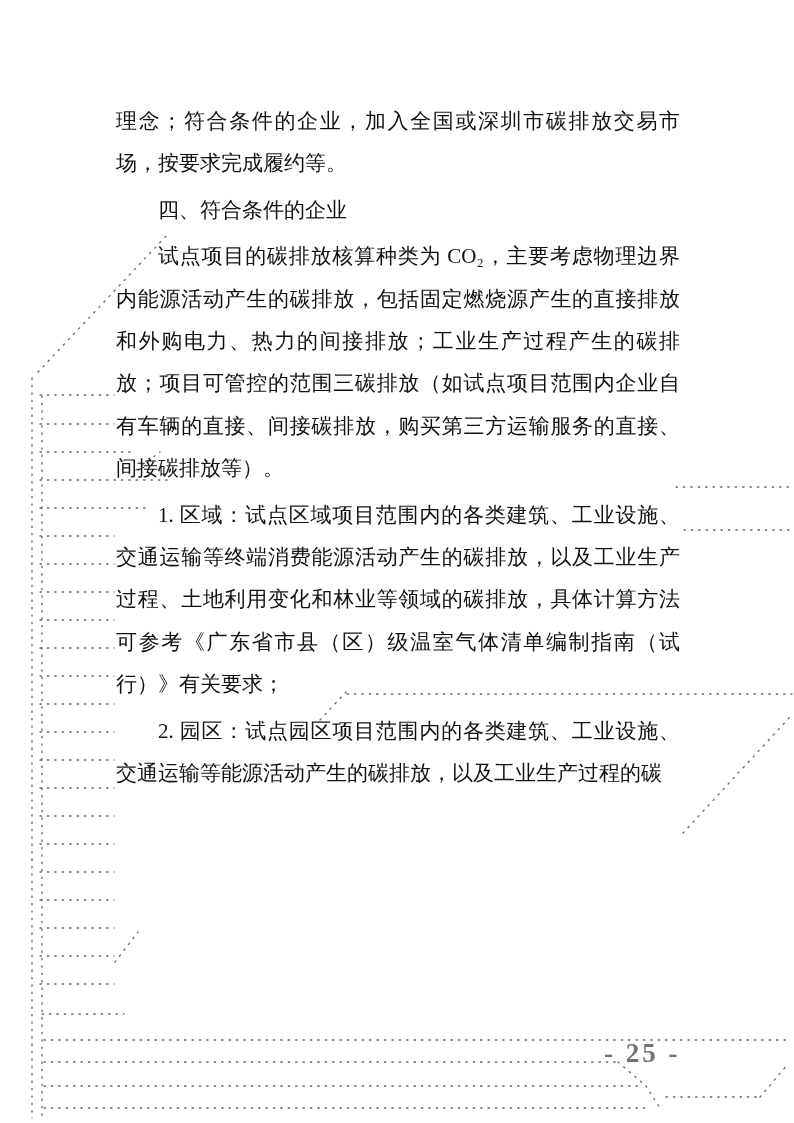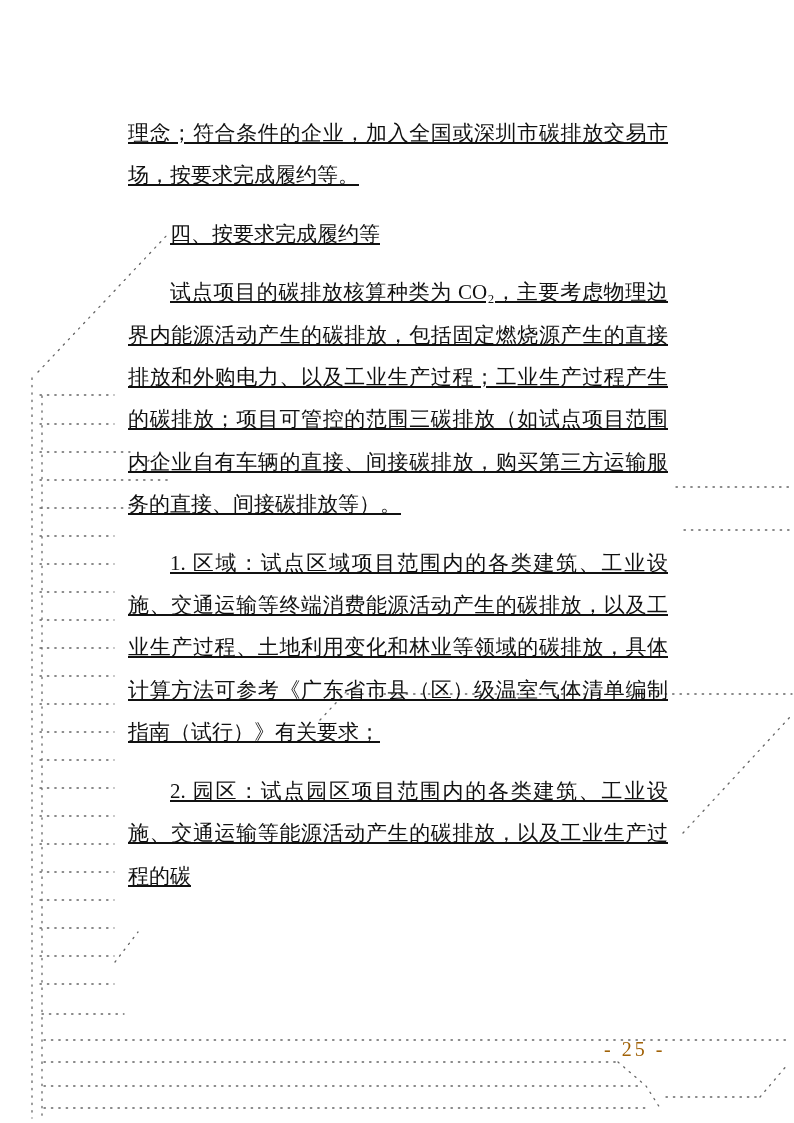--- a/index.html
+++ b/index.html
@@ -24,25 +24,24 @@
     height: 1123px;
     pointer-events: none;
   }
   .content {
     position: absolute;
     left: 112px;
     top: 96px;
     width: 572px;
   }
   .content p, .content h2, .content h3 {
-    margin: 16px;
+    margin: 4px;
     font-size: 21px;
     line-height: 42.4px;
     font-weight: normal;
-    text-decoration: underline;
   }
   .body {
     text-align: justify;
     text-justify: inter-character;
     text-indent: 2em;
   }
   .noindent {
     text-indent: 0;
   }
   .heading {
@@ -51,23 +50,24 @@
     text-indent: 2em;
   }
   .subheading {
     font-weight: normal;
     text-indent: 2em;
   }
   .page-number {
     position: absolute;
     left: 604px;
     top: 1038px;
-    font-size: 20px;
+    font-size: 27px;
     letter-spacing: 3px;
-    color: #a16207;
+    color: #737373;
+    font-weight: bold;
   }
 </style>
 </head>
 <body>
 
 <div class="page">
 
   <svg class="artifacts" viewBox="0 0 794 1123" xmlns="http://www.w3.org/2000/svg">
     <g stroke="#4a4a4a" stroke-width="1.3" stroke-dasharray="1.4 6" stroke-linecap="round" fill="none" opacity="0.85">
 
@@ -117,21 +117,21 @@
       <path d="M44 1086 H640"></path>
       <path d="M646 1086 L660 1108"></path>
       <path d="M44 1108 H648"></path>
       <path d="M666 1097 H760"></path>
       <path d="M760 1097 L788 1064"></path>
     </g>
   </svg>
 
   <main class="content">
     <p class="body noindent">理念；符合条件的企业，加入全国或深圳市碳排放交易市场，按要求完成履约等。</p>
-    <h2 class="heading">四、按要求完成履约等</h2>
-    <p class="body">试点项目的碳排放核算种类为 CO₂，主要考虑物理边界内能源活动产生的碳排放，包括固定燃烧源产生的直接排放和外购电力、以及工业生产过程；工业生产过程产生的碳排放；项目可管控的范围三碳排放（如试点项目范围内企业自有车辆的直接、间接碳排放，购买第三方运输服务的直接、间接碳排放等）。</p>
+    <h2 class="heading">四、符合条件的企业</h2>
+    <p class="body">试点项目的碳排放核算种类为 CO₂，主要考虑物理边界内能源活动产生的碳排放，包括固定燃烧源产生的直接排放和外购电力、热力的间接排放；工业生产过程产生的碳排放；项目可管控的范围三碳排放（如试点项目范围内企业自有车辆的直接、间接碳排放，购买第三方运输服务的直接、间接碳排放等）。</p>
     <p class="body">1. 区域：试点区域项目范围内的各类建筑、工业设施、交通运输等终端消费能源活动产生的碳排放，以及工业生产过程、土地利用变化和林业等领域的碳排放，具体计算方法可参考《广东省市县（区）级温室气体清单编制指南（试行）》有关要求；</p>
     <p class="body">2. 园区：试点园区项目范围内的各类建筑、工业设施、交通运输等能源活动产生的碳排放，以及工业生产过程的碳</p>
   </main>
 
   <div class="page-number">- 25 -</div>
 
 </div>
 
 </body></html>

